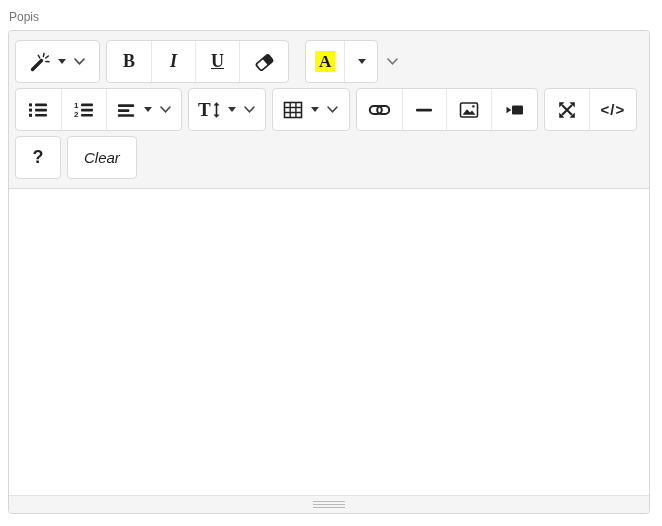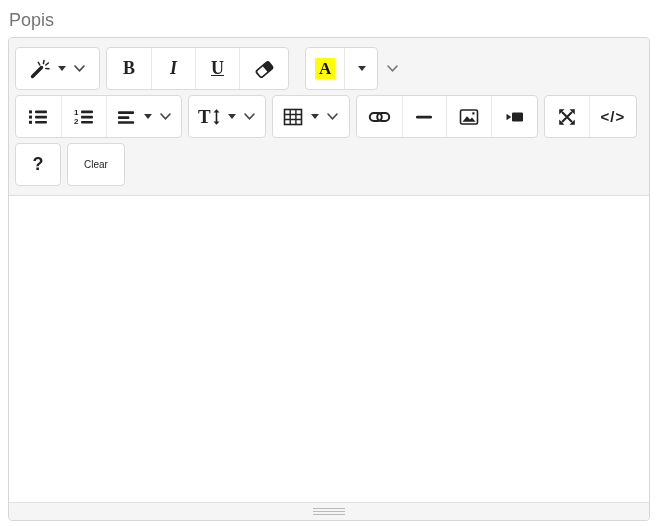--- a/index.html
+++ b/index.html
@@ -1,19 +1,19 @@
 <!DOCTYPE html>
 <html><head>
 <meta charset="utf-8">
 <style>
   * { box-sizing: border-box; margin: 0; padding: 0; }
   html,body { width: 662px; height: 526px; background: #fff; overflow: hidden; }
   body { font-family: "Liberation Sans", sans-serif; color: #222; }
 
-  .field-label { font-size: 18px; color: #757575; margin: 10px 0 6px 9px; }
+  .field-label { font-size: 12px; color: #757575; margin: 10px 0 6px 9px; }
 
   .note-editor {
     margin-left: 8px; width: 642px;
     border: 1px solid #d6d6d6; border-radius: 4px;
     display: flex; flex-direction: column;
   }
 
   .note-toolbar {
     background: #f5f5f5; border-bottom: 1px solid #ddd;
     border-radius: 4px 4px 0 0; padding: 9px 6px 4px 6px;
@@ -46,21 +46,21 @@
 
   .hl-a {
     font-family: "Liberation Serif", serif; font-weight: bold; font-size: 17px;
     background: #ffff00; padding: 1px 4px; line-height: 1.15; color: #111;
   }
   .lone-chev { display: inline-flex; align-items: center; height: 43px; margin: 0 6px 0 2px; }
 
   .g-T { font-family: "Liberation Serif", serif; font-weight: bold; font-size: 19px; }
   .g-code { font-size: 15px; font-weight: bold; letter-spacing: 1px; }
   .g-help { font-size: 18px; font-weight: bold; }
-  .g-clear { font-size: 10px; }
+  .g-clear { font-size: 15px; font-style: italic; }
 
   .gap-before { margin-left: 10px; }
 
   .note-editing-area { background: #fff; height: 306px; width: 100%; outline: none; }
 
   .note-statusbar {
     background: #f5f5f5; border-top: 1px solid #e3e3e3;
     border-radius: 0 0 4px 4px; height: 18px;
     display: flex; align-items: center; justify-content: center;
   }

